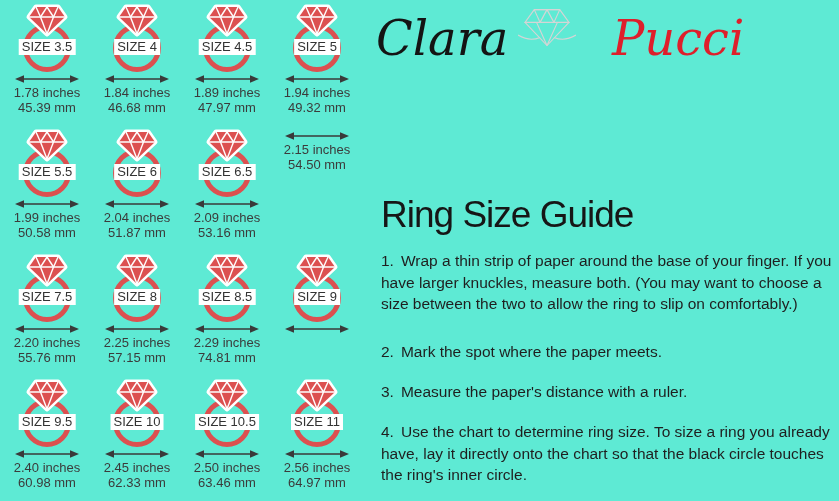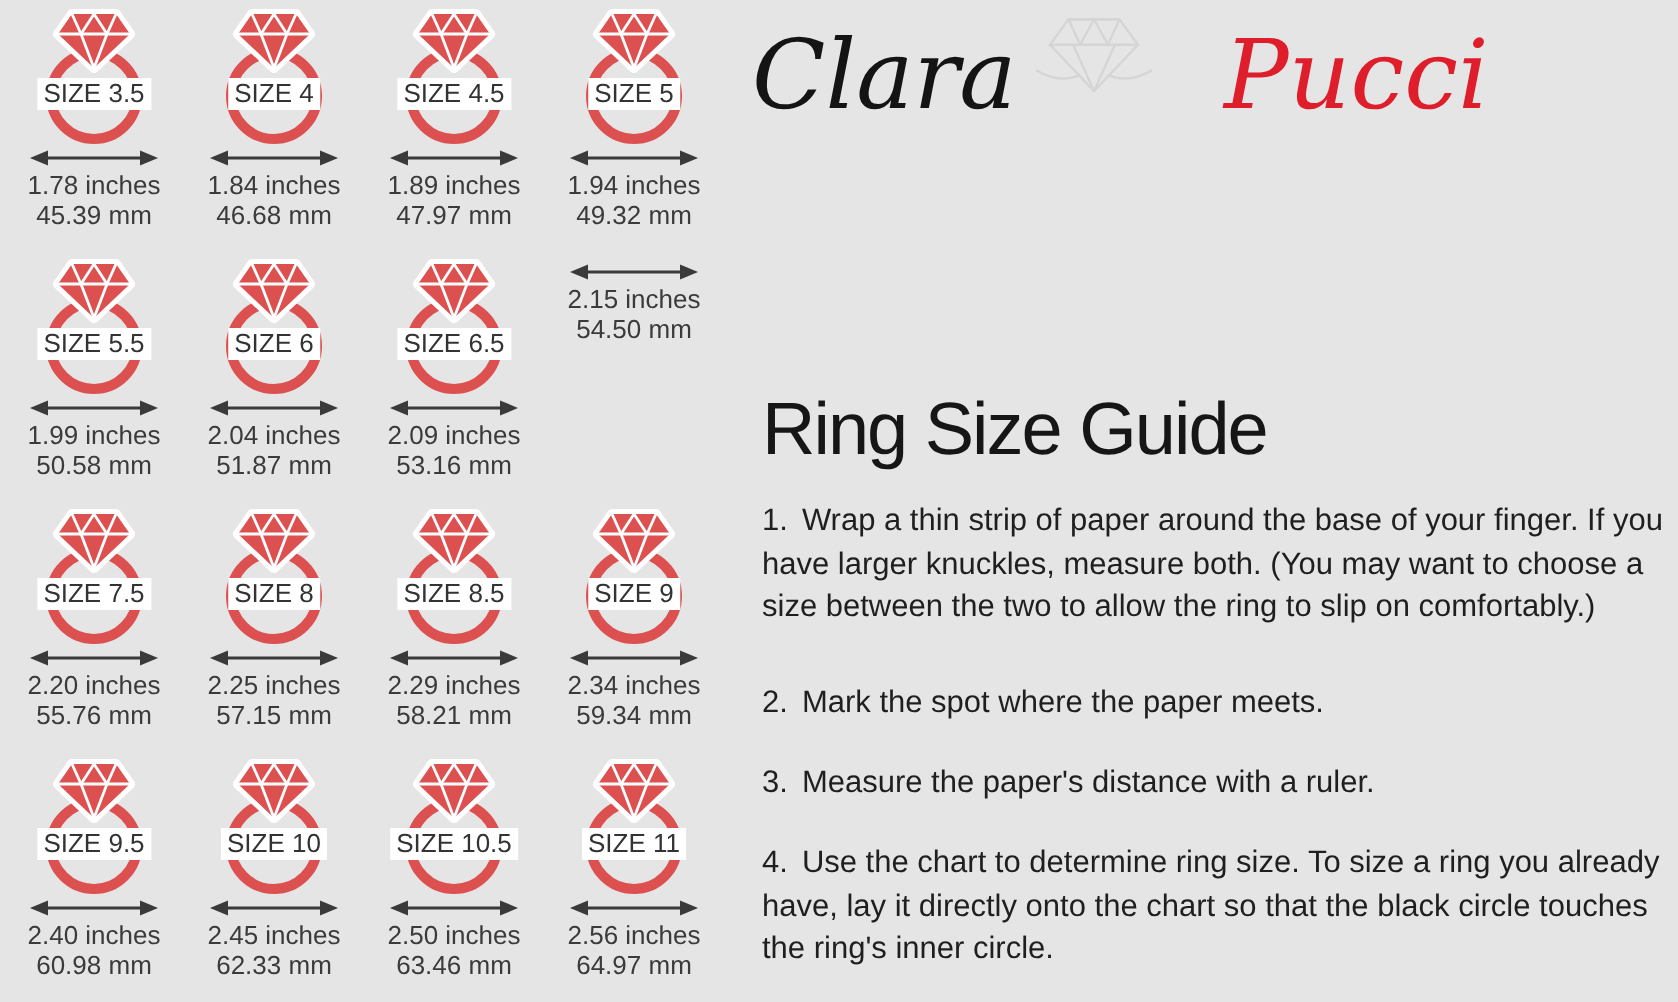--- a/index.html
+++ b/index.html
@@ -1,17 +1,17 @@
 <!DOCTYPE html>
 <html style="--ring-red: #dc5050; --logo-red: #de1f2b; --logo-black: #141414; --diamond-gray: #d5d5d5; --arrow-dark: #3a3a3a; --text-gray: #3b3b3b;"><head>
 <meta charset="utf-8">
 <style>
   html,body{margin:0;padding:0;background:#fff;}
   .page{
-    position:relative;width:839px;height:501px;background:#e5e5e5;overflow:hidden;
+    position:relative;width:839px;height:501px;background:#5eead4;overflow:hidden;
     font-family:"Liberation Sans",sans-serif;
   }
   
   .ring-grid{
     position:absolute;left:2px;top:2px;
     display:grid;grid-template-columns:repeat(4,90px);grid-auto-rows:125px;
   }
   .ring-cell{
     display:flex;flex-direction:column;align-items:center;
     padding-top:2px;box-sizing:border-box;
@@ -373,21 +373,21 @@
         </svg>
         <span class="size-label">SIZE 8.5</span>
       </div>
       <svg class="arrow-svg" width="64" height="12" viewBox="0 0 64 12">
         <line x1="7" y1="6" x2="57" y2="6"></line>
         <polygon points="0,6 9,2.2 9,9.8"></polygon>
         <polygon points="64,6 55,2.2 55,9.8"></polygon>
       </svg>
       <div class="measure">
         <div>2.29 inches</div>
-        <div>58.21 mm</div>
+        <div>74.81 mm</div>
       </div>
     </div>
 
     <div class="ring-cell">
       <div class="ring-figure">
         <svg class="ring-svg" width="76" height="68" viewBox="0 0 76 68">
           <circle class="band" cx="38" cy="44" r="21.5"></circle>
           <g>
             <polygon class="gem-halo" points="20,13 27,3 49,3 56,13 38,30"></polygon>
             <polygon class="gem" points="20,13 27,3 49,3 56,13 38,30"></polygon>
@@ -402,24 +402,20 @@
             </g>
           </g>
         </svg>
         <span class="size-label">SIZE 9</span>
       </div>
       <svg class="arrow-svg" width="64" height="12" viewBox="0 0 64 12">
         <line x1="7" y1="6" x2="57" y2="6"></line>
         <polygon points="0,6 9,2.2 9,9.8"></polygon>
         <polygon points="64,6 55,2.2 55,9.8"></polygon>
       </svg>
-      <div class="measure">
-        <div>2.34 inches</div>
-        <div>59.34 mm</div>
-      </div>
     </div>
 
     <div class="ring-cell">
       <div class="ring-figure">
         <svg class="ring-svg" width="76" height="68" viewBox="0 0 76 68">
           <circle class="band" cx="38" cy="44" r="21.5"></circle>
           <g>
             <polygon class="gem-halo" points="20,13 27,3 49,3 56,13 38,30"></polygon>
             <polygon class="gem" points="20,13 27,3 49,3 56,13 38,30"></polygon>
             <g class="gem-facets">

